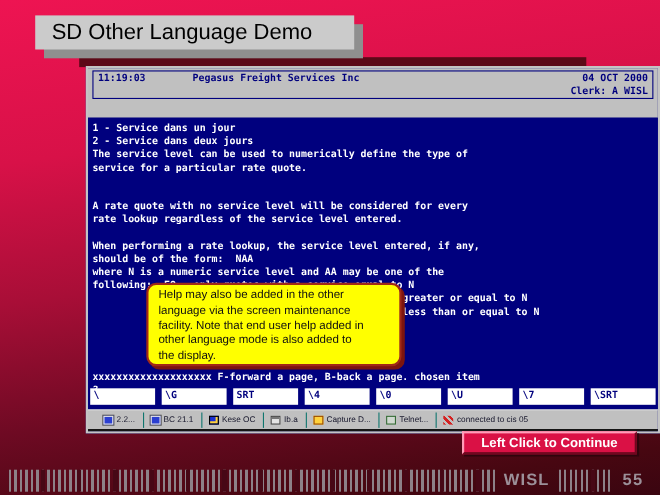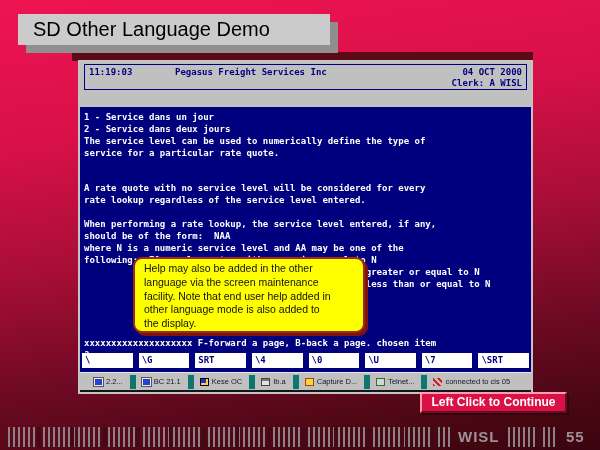--- a/index.html
+++ b/index.html
@@ -2,68 +2,68 @@
 <html><head>
 <meta charset="utf-8">
 <style>
   html,body{margin:0;padding:0;background:#222;}
   *{box-sizing:border-box;}
   .slide{position:relative;width:600px;height:450px;overflow:hidden;
          background:linear-gradient(172deg,#ee1452 0%,#d81148 28%,#a80e37 52%,#6e0a23 74%,#470711 92%,#3a0510 100%);
          font-family:"Liberation Sans",sans-serif;}
 
   
-  .title-box{position:absolute;left:18px;top:14px;width:312px;height:31px;
+  .title-box{position:absolute;left:32px;top:14px;width:290px;height:31px;
              background:#cbcbcb;box-shadow:8px 8px 0 #8f8f8f;z-index:6;}
   .title-box span{display:block;font:20px/31px "Liberation Sans",sans-serif;color:#000;padding-left:15px;}
 
   
   .win-shadow{position:absolute;left:72px;top:52px;width:461px;height:9px;background:#5c0918;z-index:1;}
 
   
-  .window{position:absolute;left:78px;top:60px;width:455px;height:334px;
+  .window{position:absolute;left:78px;top:60px;width:522px;height:334px;
           border:2px solid #c4c4c4;background:#00007e;z-index:2;}
   .hdr{position:relative;height:45px;background:#c0c0c0;
        font:bold 9px "DejaVu Sans Mono",monospace;color:#00007e;}
   .hdr-box{position:absolute;left:4px;right:4px;top:2px;height:26px;border:1px solid #00007e;display:flex;}
   .hdr-time{width:90px;padding:2px 0 0 4px;}
   .hdr-company{flex:1;padding-top:2px;}
   .hdr-right{width:112px;text-align:right;padding:2px 4px 0 0;line-height:11px;}
   .hdr-title{position:absolute;left:0;right:0;top:31px;margin-top:24px;}
 
   .screen{position:relative;height:265px;background:#00007e;}
   .screen pre{margin:0;padding:5px 0 0 4px;font:bold 9px/11.9px "DejaVu Sans Mono",monospace;
               color:#fff;white-space:pre;}
   .fkeys{position:absolute;left:2px;right:2px;bottom:4px;display:flex;gap:6px;}
   .fkey{flex:1;height:15px;background:#fff;color:#00007e;
         font:bold 9px/15px "DejaVu Sans Mono",monospace;padding-left:3px;}
 
   .taskbar{height:18px;background:#c0c0c0;border-top:1px solid #e6e6e6;
            display:flex;align-items:center;padding-left:8px;}
   .titem{display:flex;align-items:center;gap:3px;height:14px;padding:0 7px 0 6px;
          font:7.5px/14px "Liberation Sans",sans-serif;color:#15152a;white-space:nowrap;}
-  .titem + .titem{border-left:6px solid #0f766e;}
+  .titem + .titem{border-left:1px solid #0f766e;}
   .ticon{display:inline-block;width:9px;height:8px;flex:none;}
   .i-monitor{background:#2b3fd0;border:1px solid #e8e8e8;box-shadow:0 0 0 1px #555;}
   .i-app{background:#1a2fd0;border:1px solid #000;box-shadow:inset -2px -2px 0 #ffd23d;}
   .i-printer{background:#e3e3e3;border:1px solid #444;box-shadow:inset 0 2px 0 #777;}
   .i-capture{background:#ffd23d;border:1px solid #9a4a00;}
   .i-telnet{background:#cfd8cf;border:1px solid #356b35;}
   .i-conn{background:repeating-linear-gradient(45deg,#d42222 0 2px,transparent 2px 4px);}
   .winbottom{height:2px;background:#151515;}
 
   
   .callout{position:absolute;left:133px;top:257px;width:232px;height:76px;
            background:#ffff00;border:2px solid #a02818;border-radius:9px;
            box-shadow:3px 3px 0 #7c150f;z-index:5;
            padding:3px 4px 0 9px;font:10.5px/13.8px "Liberation Sans",sans-serif;color:#101010;
            white-space:pre-line;}
 
   
-  .continue{position:absolute;left:420px;top:392px;width:147px;height:21px;z-index:6;
+  .continue{position:absolute;left:420px;top:392px;width:159px;height:21px;z-index:6;
             background:#da1145;color:#fff;text-align:center;cursor:pointer;
             font:bold 12px/17px "Liberation Sans",sans-serif;
             border-top:2px solid #ff9db8;border-left:2px solid #ff9db8;
             border-right:2px solid #70081f;border-bottom:2px solid #70081f;
             box-shadow:2px 2px 0 #2f040c;}
 
   
   .footer{position:absolute;left:0;top:424px;width:600px;height:26px;z-index:3;}
   .bars{position:absolute;top:3px;height:20px;
         background-image:repeating-linear-gradient(90deg,transparent 0 29px,#470816 29px 33px),

